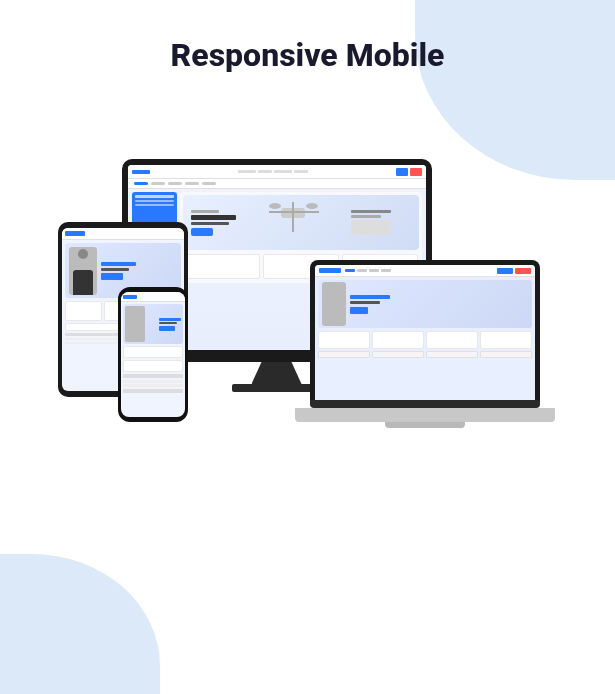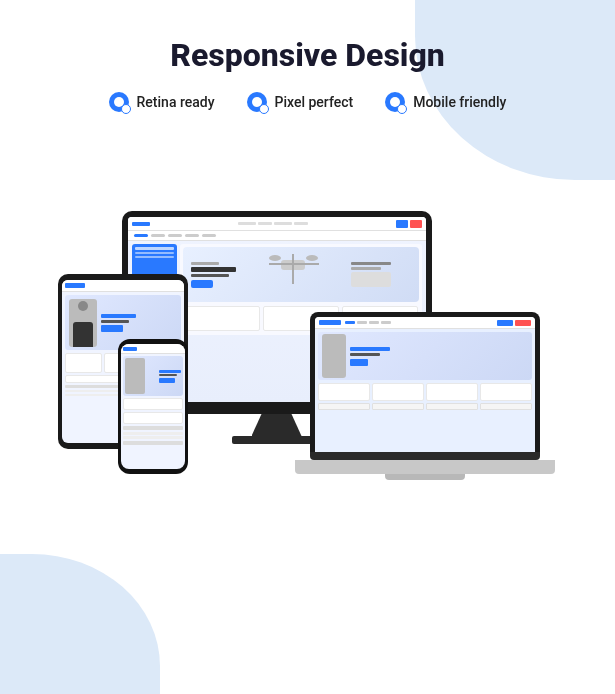--- a/index.html
+++ b/index.html
@@ -422,43 +422,23 @@
     }
   </style>
 </head>
 <body>
 
 <div class="bg-blob-top-right"></div>
 <div class="bg-blob-bottom-left"></div>
 
 <div class="container">
 
-  <h1 class="main-title">Responsive Design</h1>
-
-
-  <div class="features-row">
-    <div class="feature-item">
-      <div class="feature-icon">
-        <div class="feature-icon-inner"></div>
-      </div>
-      <span>Retina ready</span>
-    </div>
-    <div class="feature-item">
-      <div class="feature-icon">
-        <div class="feature-icon-inner"></div>
-      </div>
-      <span>Pixel perfect</span>
-    </div>
-    <div class="feature-item">
-      <div class="feature-icon">
-        <div class="feature-icon-inner"></div>
-      </div>
-      <span>Mobile friendly</span>
-    </div>
-  </div>
+  <h1 class="main-title">Responsive Mobile</h1>
+
+
 
   <div class="devices-wrapper">
 
     <div class="desktop">
       <div class="monitor-frame">
         <div class="monitor-screen">
           <div class="monitor-screen-content">
             <div class="fake-header">
               <div class="fake-dot" style="background:#2979ff; width:18px; height:4px; border-radius:1px;"></div>
               <div style="flex:1; display:flex; gap:2px; justify-content:center;">

